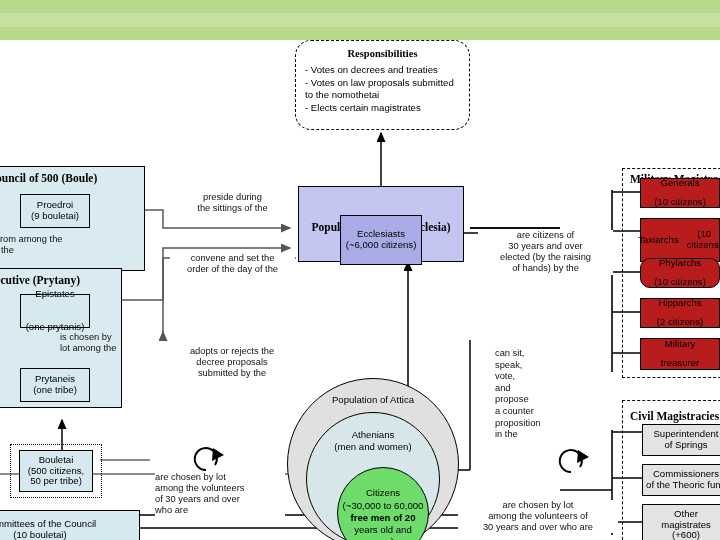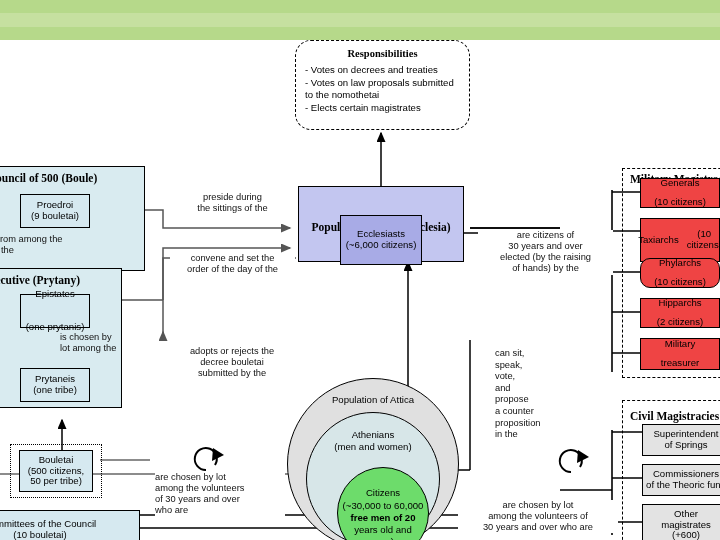--- a/index.html
+++ b/index.html
@@ -11,21 +11,21 @@
   .banner-band{position:absolute;left:0;top:13px;width:720px;height:14px;background:#c6e0a0;}
 
   svg.layer{position:absolute;left:0;top:0;width:720px;height:540px;pointer-events:none;}
 
   .node{position:absolute;box-sizing:border-box;border:1.4px solid #000;
         display:flex;align-items:center;justify-content:center;text-align:center;
         line-height:1.12;}
   .blue{background:#d6e9f0;}
   .lav{background:#c3c6f0;}
   .lav-in{background:#a8abe6;}
-  .purple{background:#ef4444;gap:8px;}
+  .purple{background:#b91c1c;gap:8px;}
   .grey{background:#e3e3e3;}
   .panel{position:absolute;box-sizing:border-box;border:1.4px solid #000;background:#d9ebf0;}
   .panel-title{position:absolute;font-weight:bold;font-family:"Liberation Serif",serif;
                font-size:11.5px;color:#000;text-align:center;}
   .dashed{position:absolute;box-sizing:border-box;border:1.6px dashed #000;background:transparent;}
   .dotted-panel{position:absolute;box-sizing:border-box;border:1.5px dotted #000;background:transparent;}
 
   .resp{position:absolute;box-sizing:border-box;border:1.7px dashed #000;border-radius:16px;
         background:#fff;}
   .resp-title{position:absolute;width:100%;text-align:center;font-weight:bold;font-size:10.5px;
@@ -231,21 +231,21 @@
   <div class="circ-txt" style="left:326px;top:500px;width:114px;">(~30,000 to 60,000</div>
   <div class="circ-txt" style="left:326px;top:512px;width:114px;font-weight:bold;">free men of 20</div>
   <div class="circ-txt" style="left:326px;top:524px;width:114px;">years old and</div>
   <div class="circ-txt" style="left:326px;top:536px;width:114px;">over)</div>
 
   <div class="lbl" style="left:175px;top:192px;width:115px;white-space:pre-line;">preside during
 the sittings of the</div>
   <div class="lbl" style="left:170px;top:253px;width:125px;white-space:pre-line;">convene and set the
 order of the day of the</div>
   <div class="lbl" style="left:172px;top:346px;width:120px;white-space:pre-line;">adopts or rejects the
-decree bouletai
+decree proposals
 submitted by the</div>
   <div class="lbl lbl-l" style="left:155px;top:472px;width:130px;white-space:pre-line;">are chosen by lot
 among the volunteers
 of 30 years and over
 who are</div>
   <div class="lbl" style="left:478px;top:230px;width:135px;white-space:pre-line;">are citizens of
 30 years and over
 elected (by the raising
 of hands) by the</div>
   <div class="lbl lbl-l" style="left:495px;top:348px;width:48px;white-space:pre-line;line-height:1.25;">can sit,

